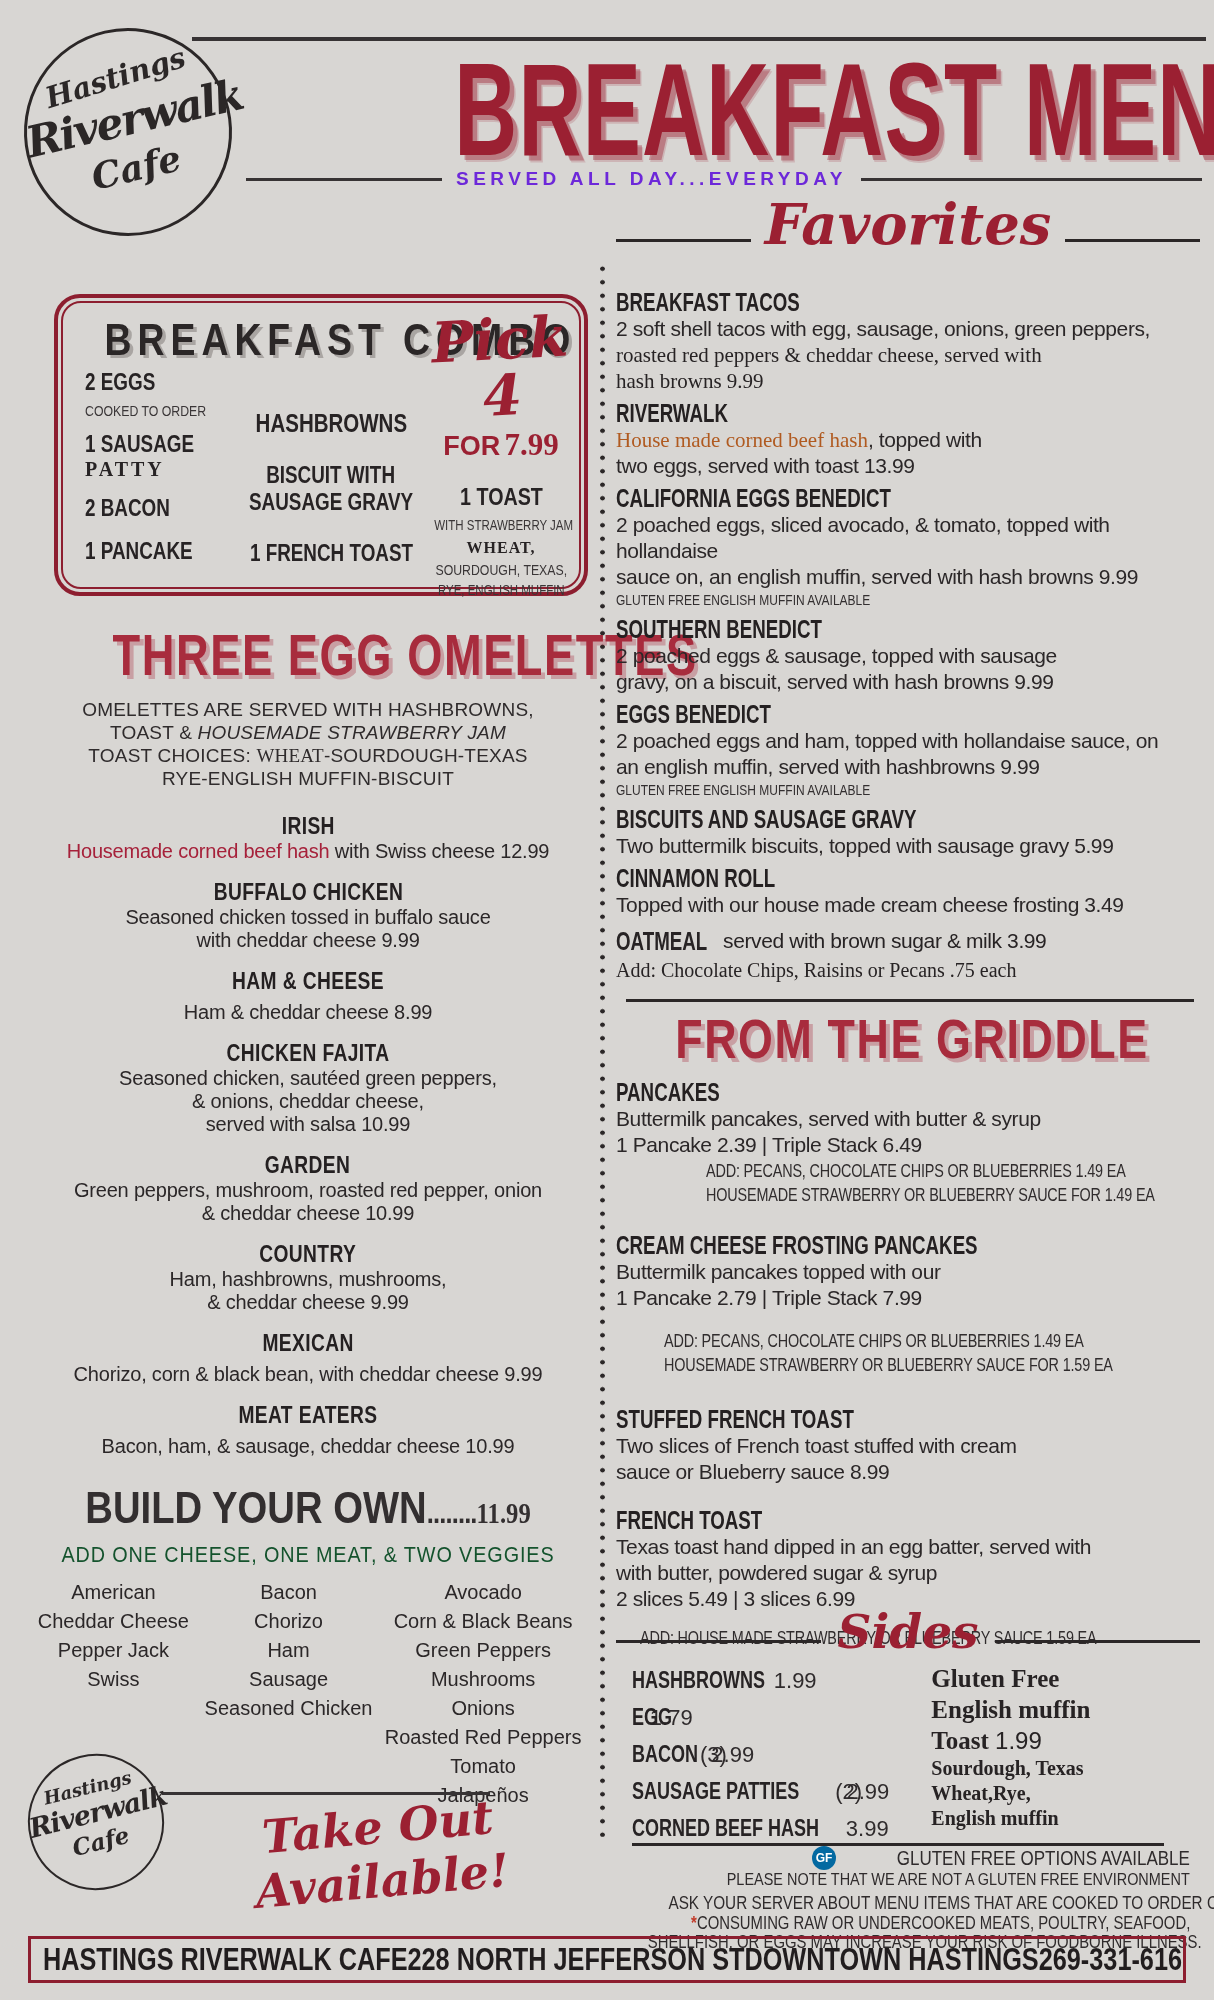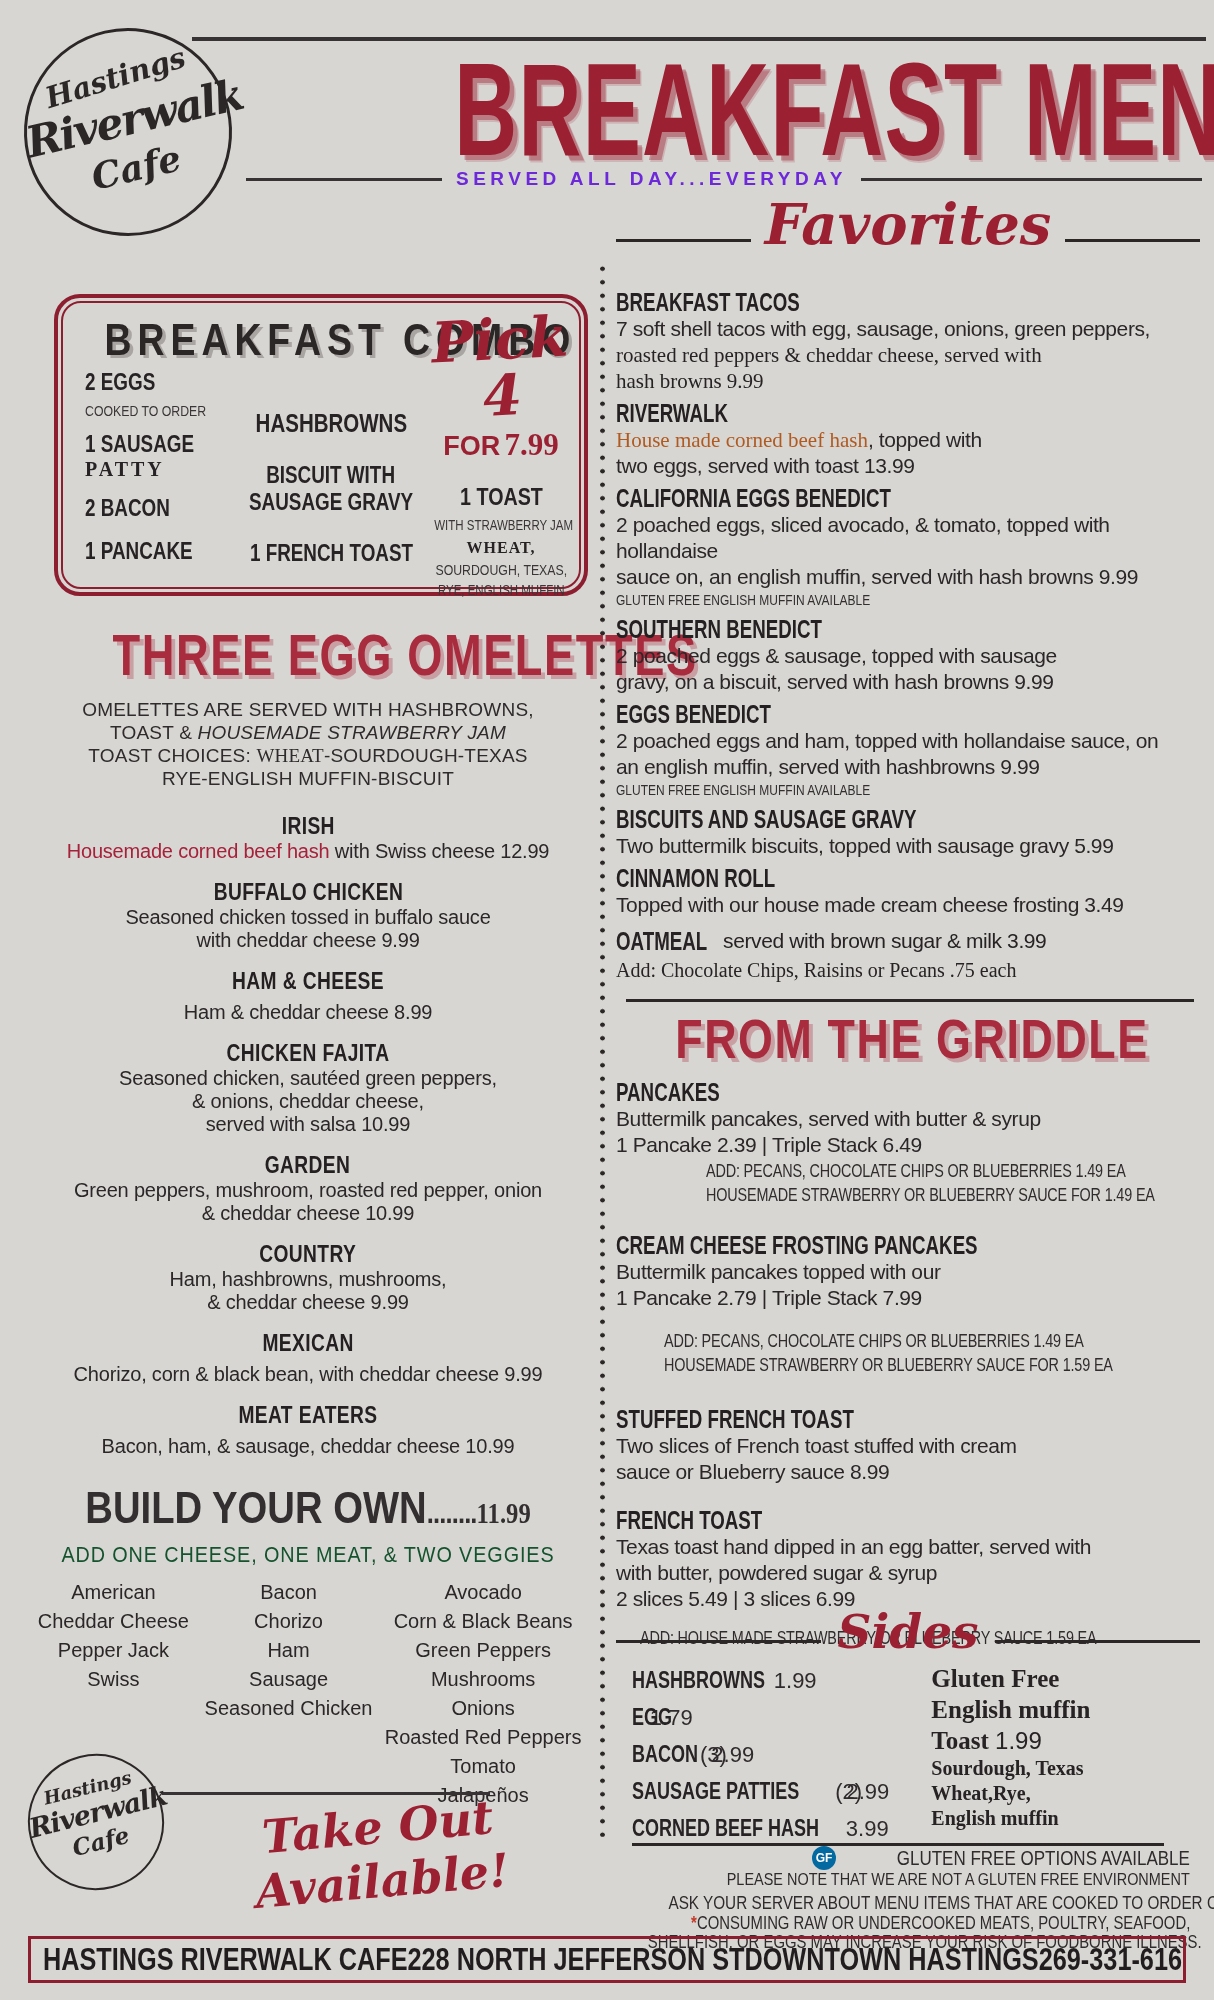--- a/index.html
+++ b/index.html
@@ -281,21 +281,21 @@
       <div>Onions</div>
       <div>Roasted Red Peppers</div>
       <div>Tomato</div>
       <div>Jalapeños</div>
     </div>
   </div>
 </div>
 
 <div class="abs" id="right-col">
   <div class="f-name"><span class="sx sx-l">BREAKFAST TACOS</span></div>
-  <div class="f-line">7 soft shell tacos with egg, sausage, onions, green peppers,</div>
+  <div class="f-line">2 soft shell tacos with egg, sausage, onions, green peppers,</div>
   <div class="f-serif">roasted red peppers &amp; cheddar cheese, served with</div>
   <div class="f-serif">hash browns 9.99</div>
 
   <div class="f-name"><span class="sx sx-l">RIVERWALK</span></div>
   <div class="f-line"><span class="f-serif orange">House made corned beef hash</span><span>, topped with</span></div>
   <div class="f-line">two eggs, served with toast  13.99</div>
 
   <div class="f-name"><span class="sx sx-l">CALIFORNIA EGGS BENEDICT</span></div>
   <div class="f-line">2 poached eggs, sliced avocado, &amp; tomato, topped with hollandaise</div>
   <div class="f-line">sauce on, an english muffin, served with hash browns  9.99</div>

